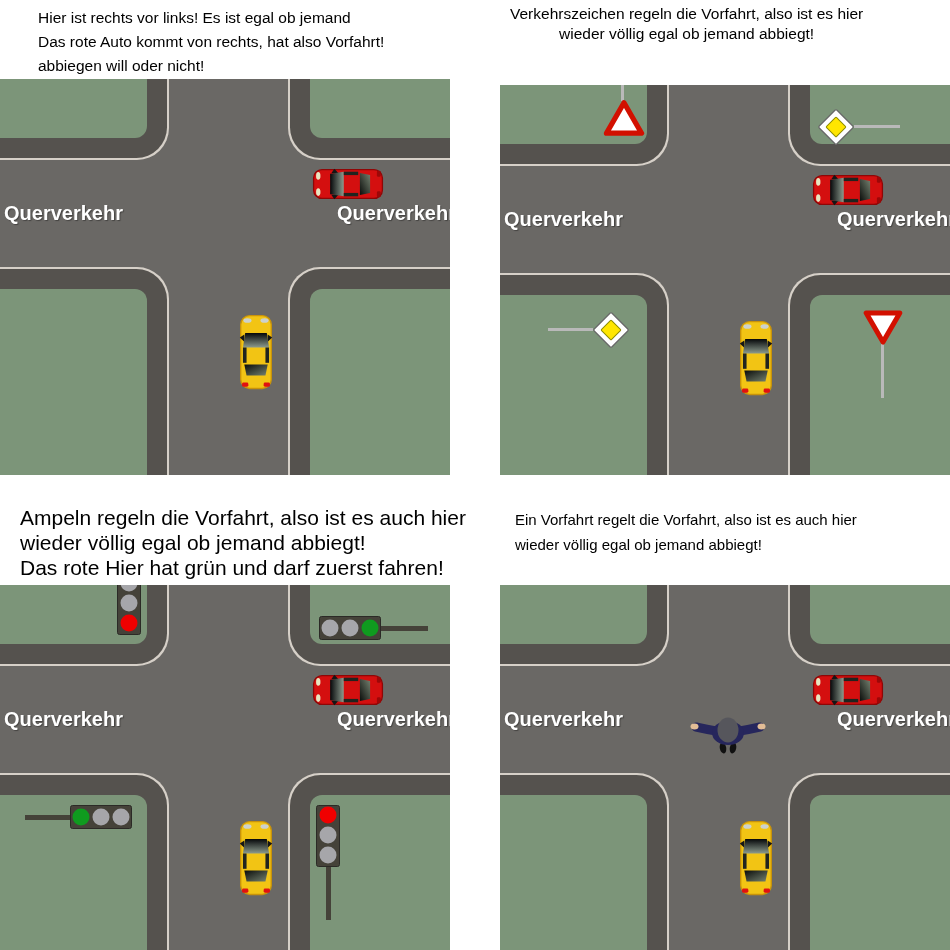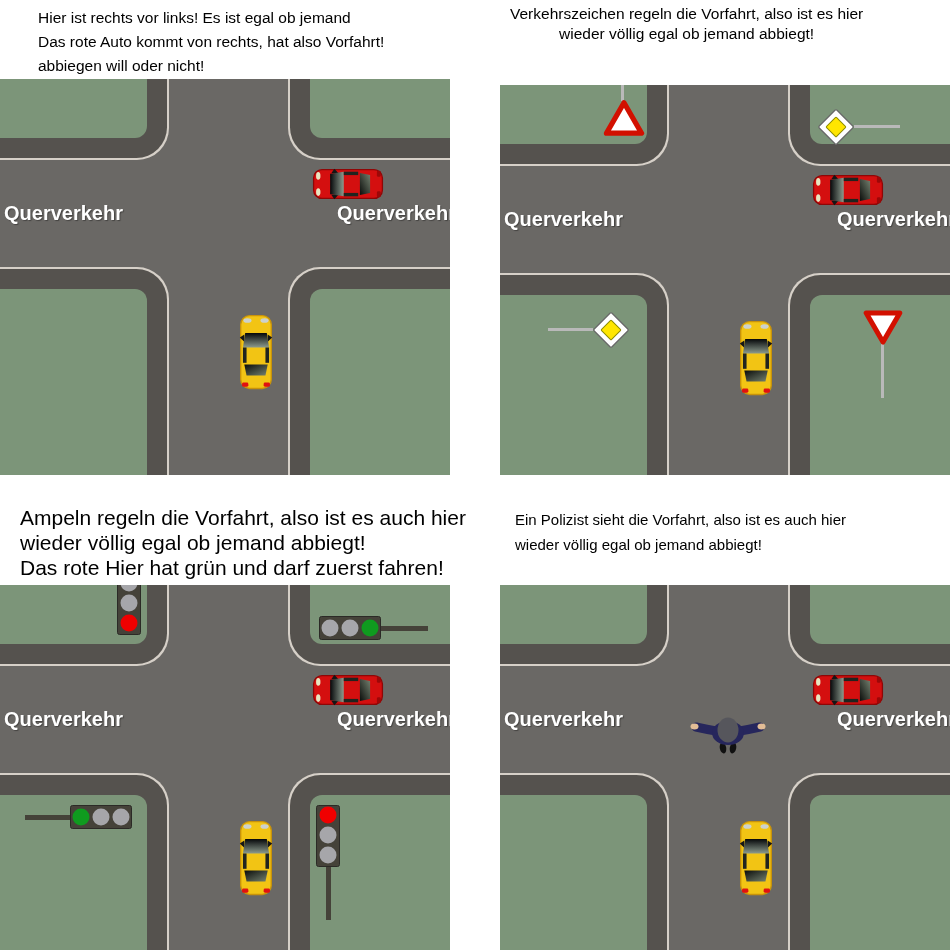--- a/index.html
+++ b/index.html
@@ -273,21 +273,21 @@
           <path d="M7 56 L33 56 L30.5 68 L9.5 68 Z" fill="url(#rgrad)"></path>
           <rect x="4.5" y="76" width="7" height="4.5" rx="1.5" fill="#e01111"></rect>
           <rect x="28.5" y="76" width="7" height="4.5" rx="1.5" fill="#e01111"></rect>
         </svg>
       </div>
     </div>
   </div>
 
   <div class="cell" id="cell4">
     <div class="qtext">
-      <div class="tline">Ein Polizist sieht die Vorfahrt, also ist es auch hier</div>
+      <div class="tline">Ein Vorfahrt regelt die Vorfahrt, also ist es auch hier</div>
       <div class="tline">wieder völlig egal ob jemand abbiegt!</div>
     </div>
     <div class="scene">
       <div class="corner tl"></div>
       <div class="corner tr"></div>
       <div class="corner bl"></div>
       <div class="corner br"></div>
 
       <div class="qlabel left">Querverkehr</div>
       <div class="qlabel right">Querverkehr</div>

